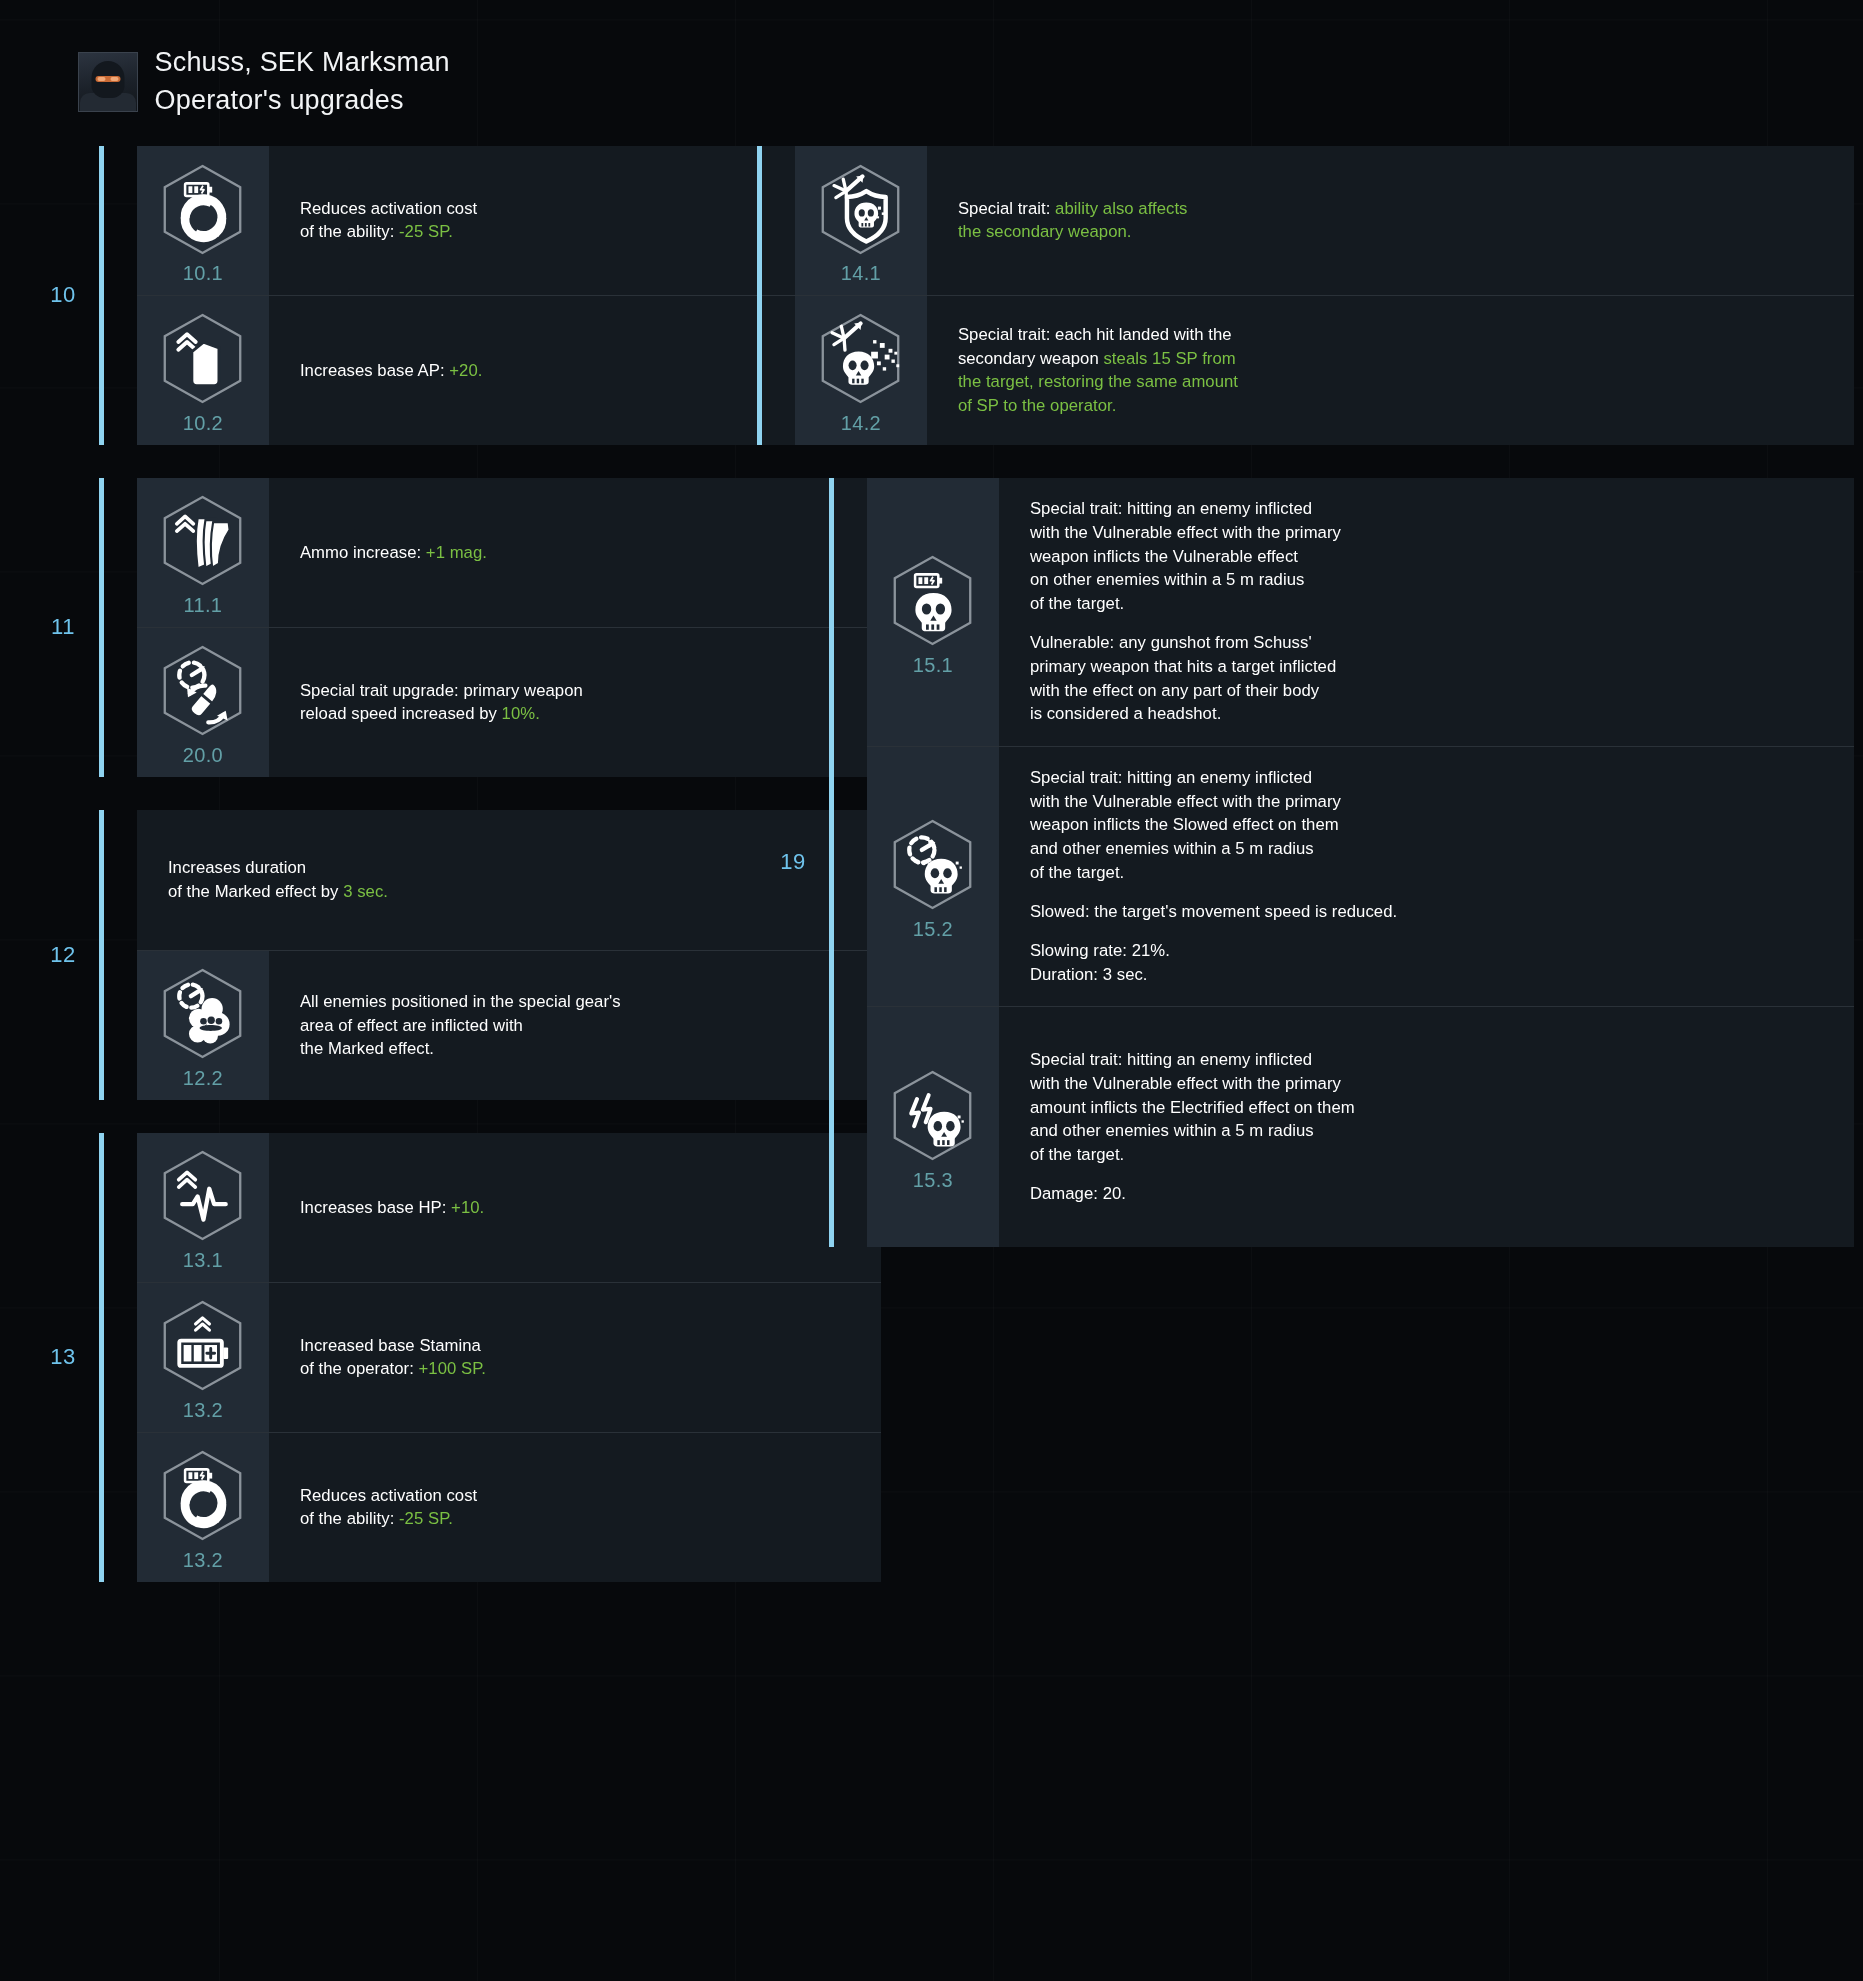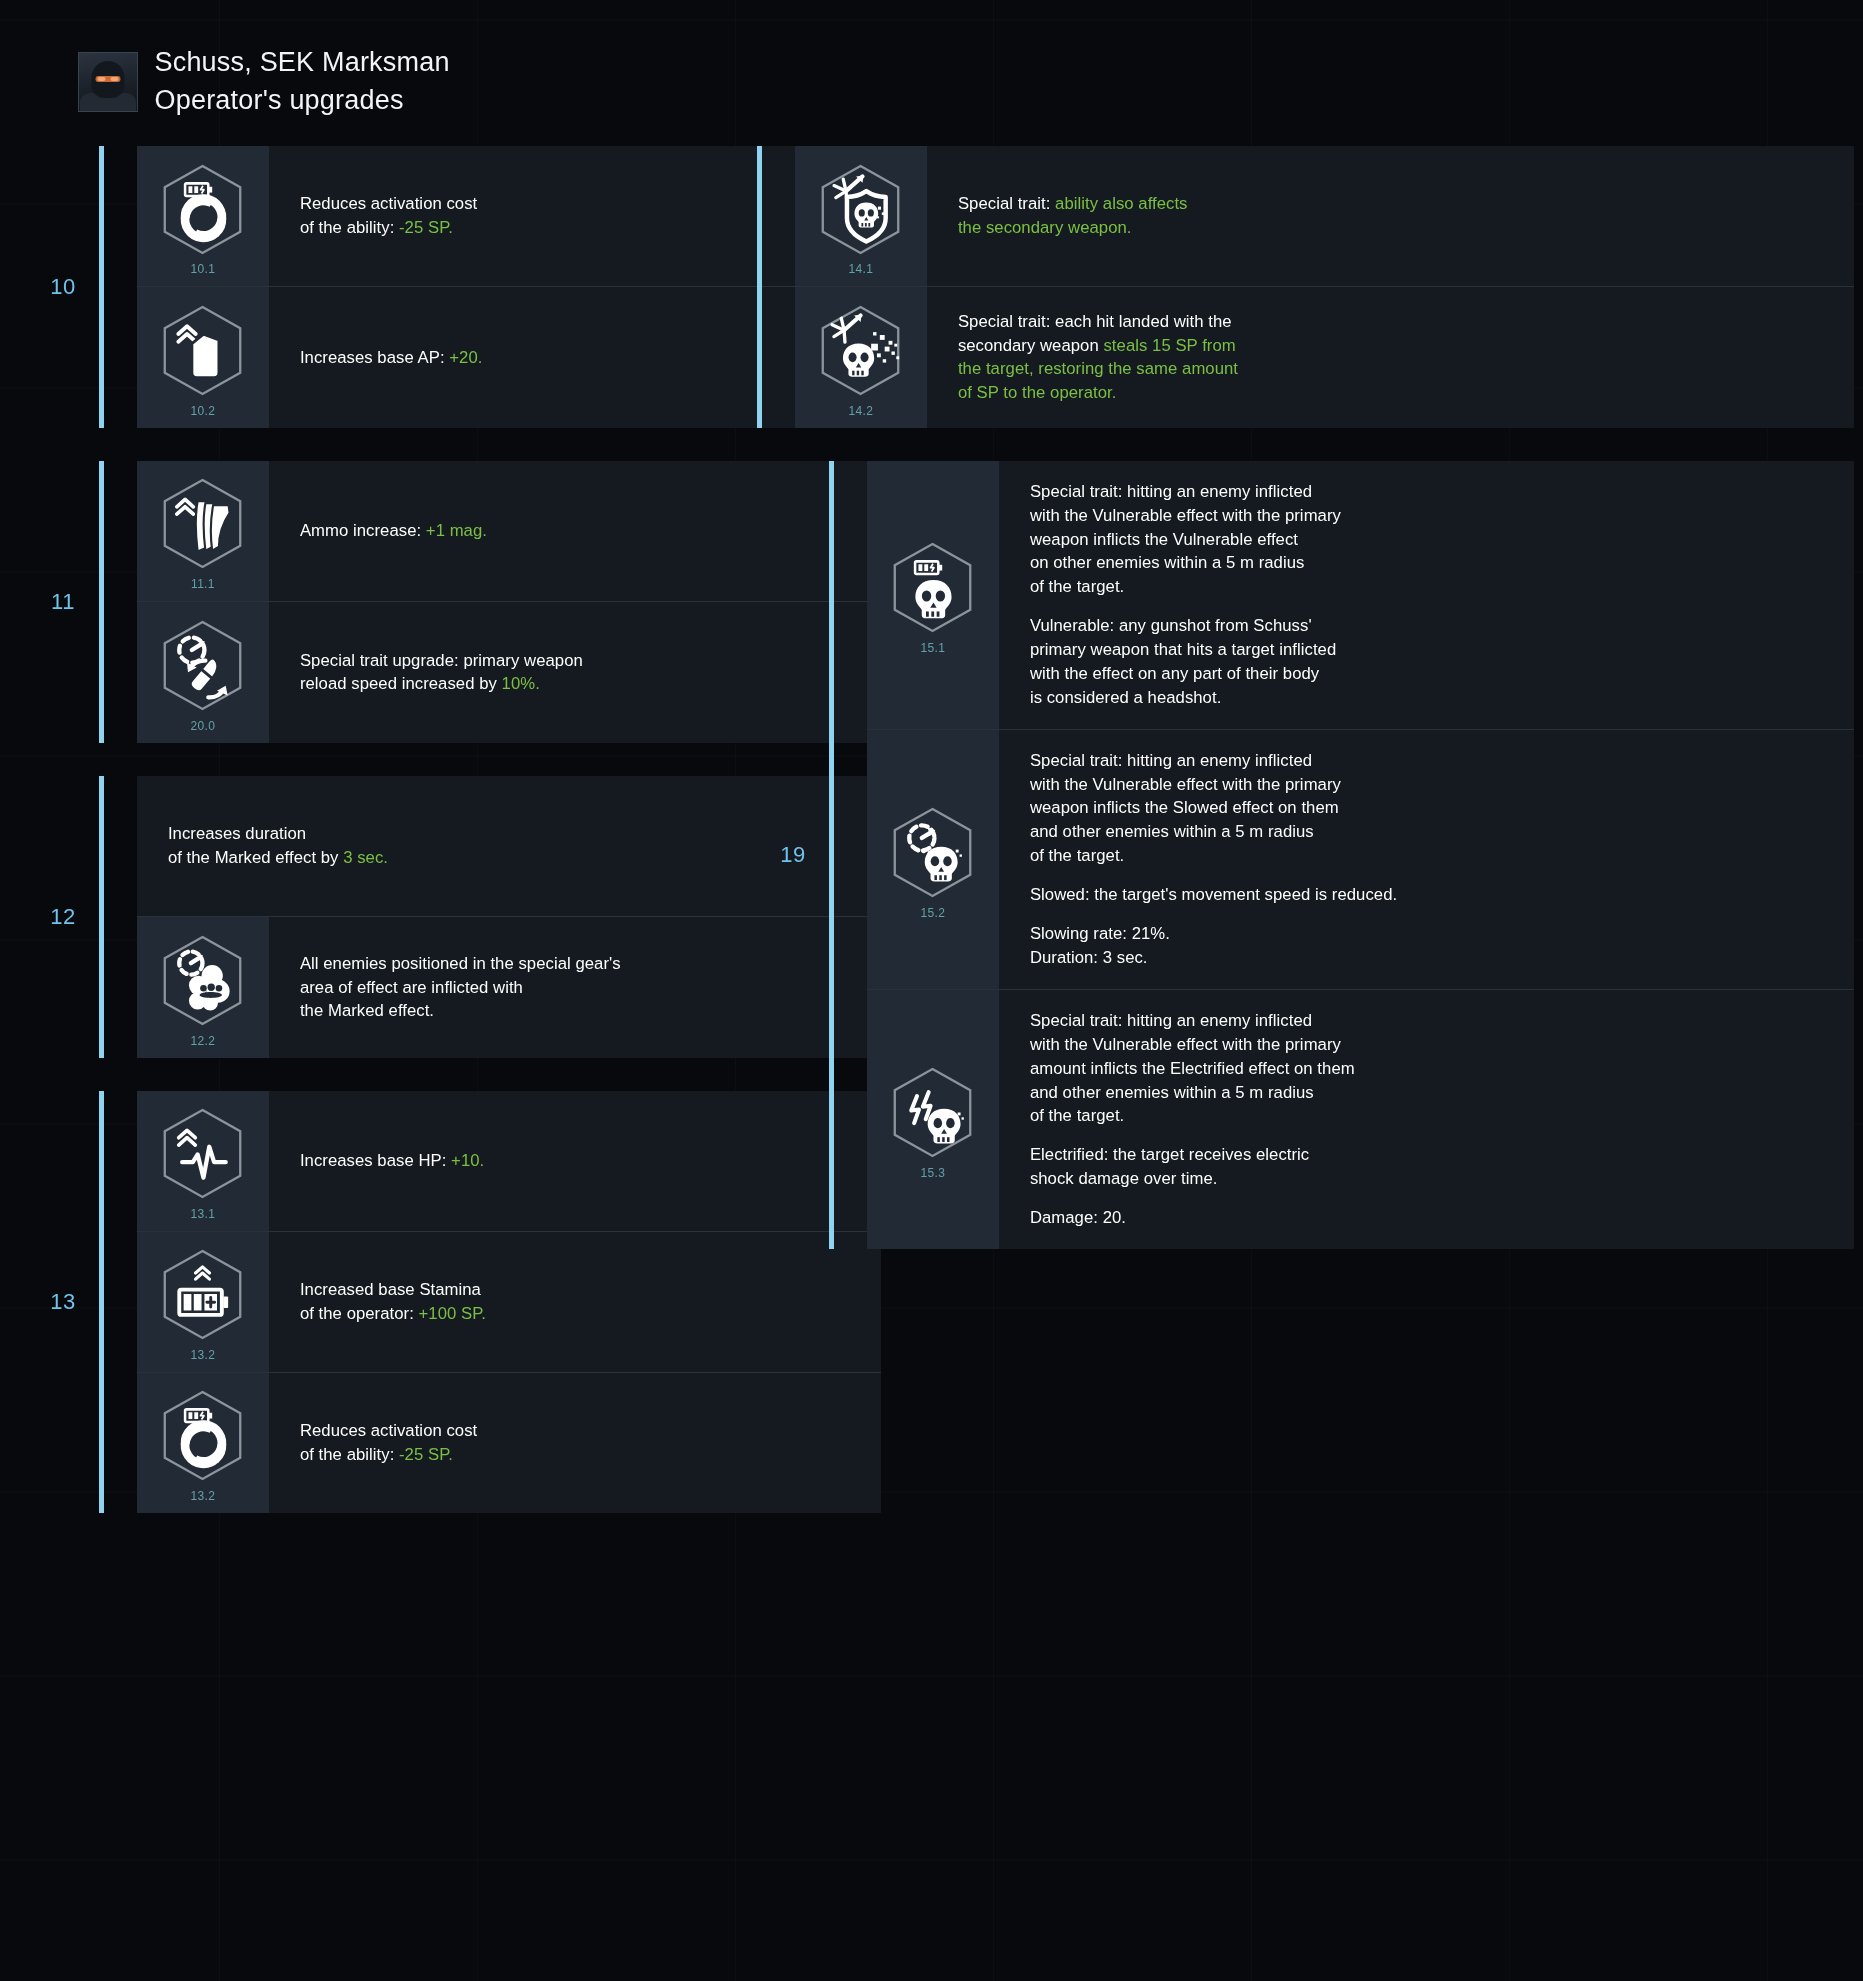--- a/index.html
+++ b/index.html
@@ -98,21 +98,21 @@
     background: #222b35;
     display: flex; flex-direction: column;
     align-items: center; justify-content: center;
     padding: 15.5px 0 9.7px;
     position: relative;
   }
   .hex-wrap { position: relative; width: 89px; height: 95px; }
   .hex-wrap svg { display: block; width: 89px; height: 95px; }
   .tier-label {
     margin-top: 5.8px;
-    color: #63a0a7; font-size: 12px; letter-spacing: 0.3px;
+    color: #63a0a7; font-size: 20px; letter-spacing: 0.3px;
   }
   .desc-cell {
     flex: 1 1 auto;
     display: flex; flex-direction: column; justify-content: center;
     padding: 19.4px 27px 19.4px 31px;
   }
   .para { margin: 0 0 15.5px 0; }
   .para:last-child { margin-bottom: 0; }
   .desc-cell, .para {
     color: #ffffff; font-size: 16.7px; line-height: 1.42; letter-spacing: 0.05px;
@@ -529,21 +529,20 @@
                   <g fill="#fff">
                     <rect x="72" y="49" width="3" height="3"></rect>
                     <rect x="76" y="54" width="2.4" height="2.4"></rect>
                   </g>
                 </svg>
               </div>
         <div class="tier-label">15.3</div>
       </div>
       <div class="desc-cell">
         <p class="para"><span class="">Special trait: hitting an enemy inflicted</span><br><span class="">with the Vulnerable effect with the primary</span><br><span class="">amount inflicts the Electrified effect on them</span><br><span class="">and other enemies within a 5 m radius</span><br><span class="">of the target.</span></p>
-              <p class="para"><span class="">Electrified: the target receives electric</span><br><span class="">shock damage over time.</span></p>
               <p class="para"><span class="">Damage: 20.</span></p>
       </div>
     </div>
         </div>
     </div>
     </div>
 </div>
 
 
 </body></html>

